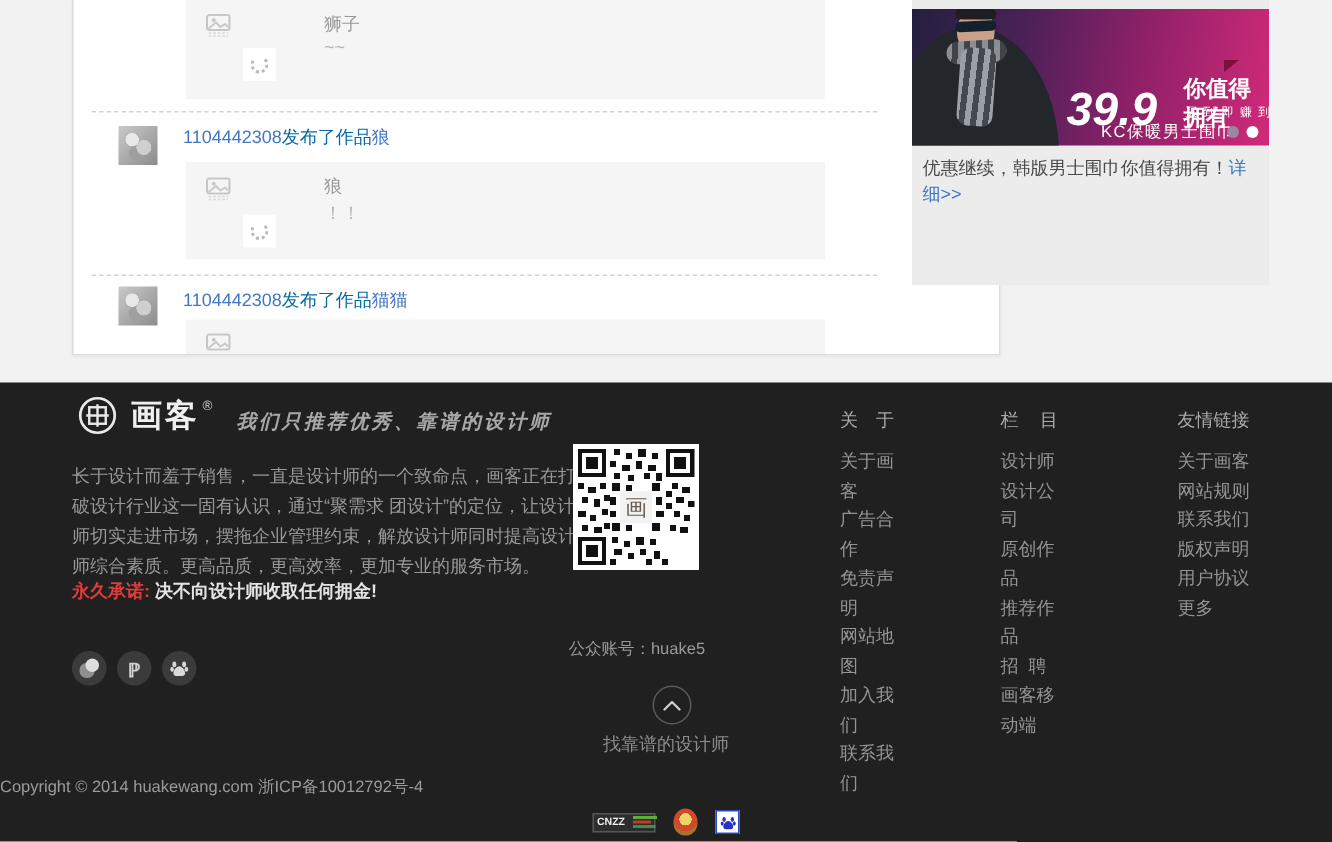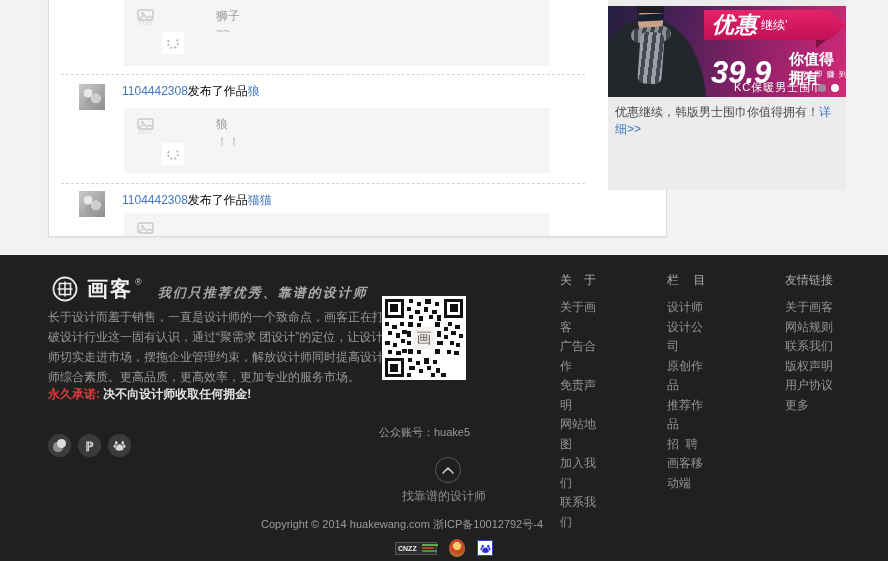--- a/index.html
+++ b/index.html
@@ -16,21 +16,21 @@
   .spinner { position:absolute; width:22px; height:22px; background:#fff; display:flex; align-items:center; justify-content:center; }
   .spinner i { display:block; width:12px; height:12px; border-radius:50%; border:2px dotted #b9b9b9; border-top-color:transparent; }
   .sep { position:absolute; left:12px; width:524px; border-top:1px dashed #d4d4d4; }
   .avatar { position:absolute; width:26px; height:26px; cursor:pointer;
     background: radial-gradient(circle at 35% 35%, #e8e8e8 0 18%, transparent 19%),
                 radial-gradient(circle at 65% 55%, #cfcfcf 0 22%, transparent 23%),
                 radial-gradient(circle at 45% 70%, #9f9f9f 0 20%, transparent 21%),
                 linear-gradient(135deg,#c9c9c9,#8c8c8c); }
   .feed-line { position:absolute; font-size:12px; line-height:14px; }
   .feed-line a { color:#4277c4; text-decoration:none; cursor:pointer; }
-  .feed-line .action { color:#000000; }
+  .feed-line .action { color:#0369a1; }
 
   
   .ad-panel { position:absolute; left:608px; top:0; width:238px; height:190px; background:#ececec; }
   .banner { position:absolute; left:0; top:6px; width:238px; height:91px; overflow:hidden; cursor:pointer;
     background:linear-gradient(100deg,#241f3e 0%,#4a2157 30%,#8e2068 62%,#d12a78 100%); }
   .man-coat { position:absolute; left:-14px; top:12px; width:112px; height:90px; background:#23262b;
     border-radius:48% 52% 0 0 / 85% 95% 0 0; }
   .man-head { position:absolute; left:30px; top:1px; width:25px; height:28px; background:#c9a089; border-radius:46%; }
   .man-hair { position:absolute; left:29px; top:-2px; width:27px; height:9px; background:#1d1d22; border-radius:50% 50% 20% 20%; }
   .man-glasses { position:absolute; left:29px; top:8px; width:27px; height:7px; background:#15202e; border-radius:3px; transform:rotate(-3deg); }
@@ -51,21 +51,21 @@
   .subslogan { position:absolute; left:182px; top:63px; font-size:8px; color:#fff; letter-spacing:1px; white-space:pre; }
   .product { position:absolute; left:126px; top:74px; font-size:11px; color:#fff; letter-spacing:1px; }
   .dots { position:absolute; right:7px; bottom:5px; display:flex; gap:5px; }
   .dot { width:8px; height:8px; border-radius:50%; background:#9d87a0; cursor:pointer; }
   .dot.active { background:#fff; }
   .ad-caption { position:absolute; left:7px; top:104px; width:226px; font-size:12px; color:#4a4a4a; }
   .ad-caption a { color:#3a76c4; text-decoration:none; cursor:pointer; }
 
   
   .site-footer { position:absolute; left:0; top:255px; width:888px; height:306px; background:#202020; color:#999; }
-  .brand { position:absolute; left:52px; top:20px; display:flex; align-items:center; }
+  .brand { position:absolute; left:52px; top:8px; display:flex; align-items:center; }
   .brand-logo { width:26px; height:26px; }
   .brand-name { font-size:21px; font-weight:bold; color:#efefef; margin-left:9px; letter-spacing:2px; }
   .brand-reg { font-size:9px; color:#ccc; vertical-align:top; position:relative; top:-7px; left:2px; }
   .tagline { font-family:"DejaVu Serif","Liberation Serif",serif; font-style:italic; font-weight:bold;
     font-size:13px; color:#a8a8a8; margin-left:18px; position:relative; top:4px; letter-spacing:2px; }
   .desc { position:absolute; left:48px; top:52px; width:342px; font-size:12px; line-height:20px; color:#989898; }
   .promise { position:absolute; left:48px; top:131px; font-size:12px;font-weight:bold; }
   .promise .red { color:#e03c3c; }
   .promise .white { color:#e3e3e3; }
   .socials { position:absolute; left:48px; top:179px; display:flex; gap:7px; }
@@ -78,21 +78,21 @@
   .qr { width:84px; height:84px; background:#fff; padding:3px; }
   .qr-caption { position:absolute; left:-30px; top:129px; width:145px; text-align:center; font-size:11px; color:#9a9a9a; }
   .cols { position:absolute; left:0; top:0; }
   .col { position:absolute; top:17px; font-size:12px; }
   .col-title { color:#ababab; white-space:pre; margin-bottom:7px; line-height:19px;font-family:Liberation Mono, monospace; }
   .col a { display:block; color:#949494; text-decoration:none; line-height:19.5px; cursor:pointer; }
   .col1 { left:560px; } .col2 { left:667px; } .col3 { left:785px; }
   .top-btn { position:absolute; left:435px; top:202px; width:26px; height:26px; border-radius:50%;
     border:1px solid #5a5a5a; display:flex; align-items:center; justify-content:center; cursor:pointer; }
   .top-label { position:absolute; left:0; top:233px; width:888px; text-align:center; font-size:12px; color:#8d8d8d; }
-  .copyright { position:absolute; left:0; top:262px; width:804px; text-align:center; font-size:11px; color:#9b9b9b; }
+  .copyright { position:absolute; left:0; top:262px; width:804px; text-align:left; font-size:11px; color:#9b9b9b; }
   .badges { position:absolute; left:0; top:284px; width:888px; display:flex; justify-content:center; align-items:center; gap:12px; }
   .badge-cnzz { width:42px; height:13px; background:#2d2d2d; border:1px solid #555; display:flex; align-items:center; cursor:pointer; }
   .badge-cnzz span { font-size:7px; font-weight:bold; color:#eee; padding:0 2px; letter-spacing:0; }
   .badge-cnzz .bars { display:flex; flex-direction:column; gap:1px; margin-left:1px; }
   .badge-cnzz .bars i { display:block; height:2px; }
   .badge-cnzz .bars i:nth-child(1){ width:16px; background:#5fae3c; }
   .badge-cnzz .bars i:nth-child(2){ width:12px; background:#c03a2e; }
   .badge-cnzz .bars i:nth-child(3){ width:15px; background:#3f8f4a; }
   .badge-police { width:16px; height:18px; border-radius:50% 50% 46% 46%; cursor:pointer;
     background:radial-gradient(circle at 50% 40%, #f3d06a 0 30%, #cf4a2a 31% 60%, #a8742c 61%); }
@@ -152,24 +152,20 @@
 
   <aside class="ad-panel">
     <div class="banner">
       <div class="flames"></div>
       <div class="man-coat"></div>
       <div class="man-head"></div>
       <div class="man-hair"></div>
       <div class="man-glasses"></div>
       <div class="scarf-wrap"></div>
       <div class="scarf"></div>
-      <div class="ribbon">
-          <span class="big">优惠</span>
-          <span class="small">继续’</span>
-        </div>
       <div class="fold"></div>
       <div class="price">39.9</div>
       <div class="slogan">你值得拥有</div>
       <div class="subslogan">买 到 即 赚 到</div>
       <div class="product">KC保暖男士围巾</div>
       <div class="dots">
         <span class="dot"></span>
         <span class="dot active"></span>
       </div>
     </div>

